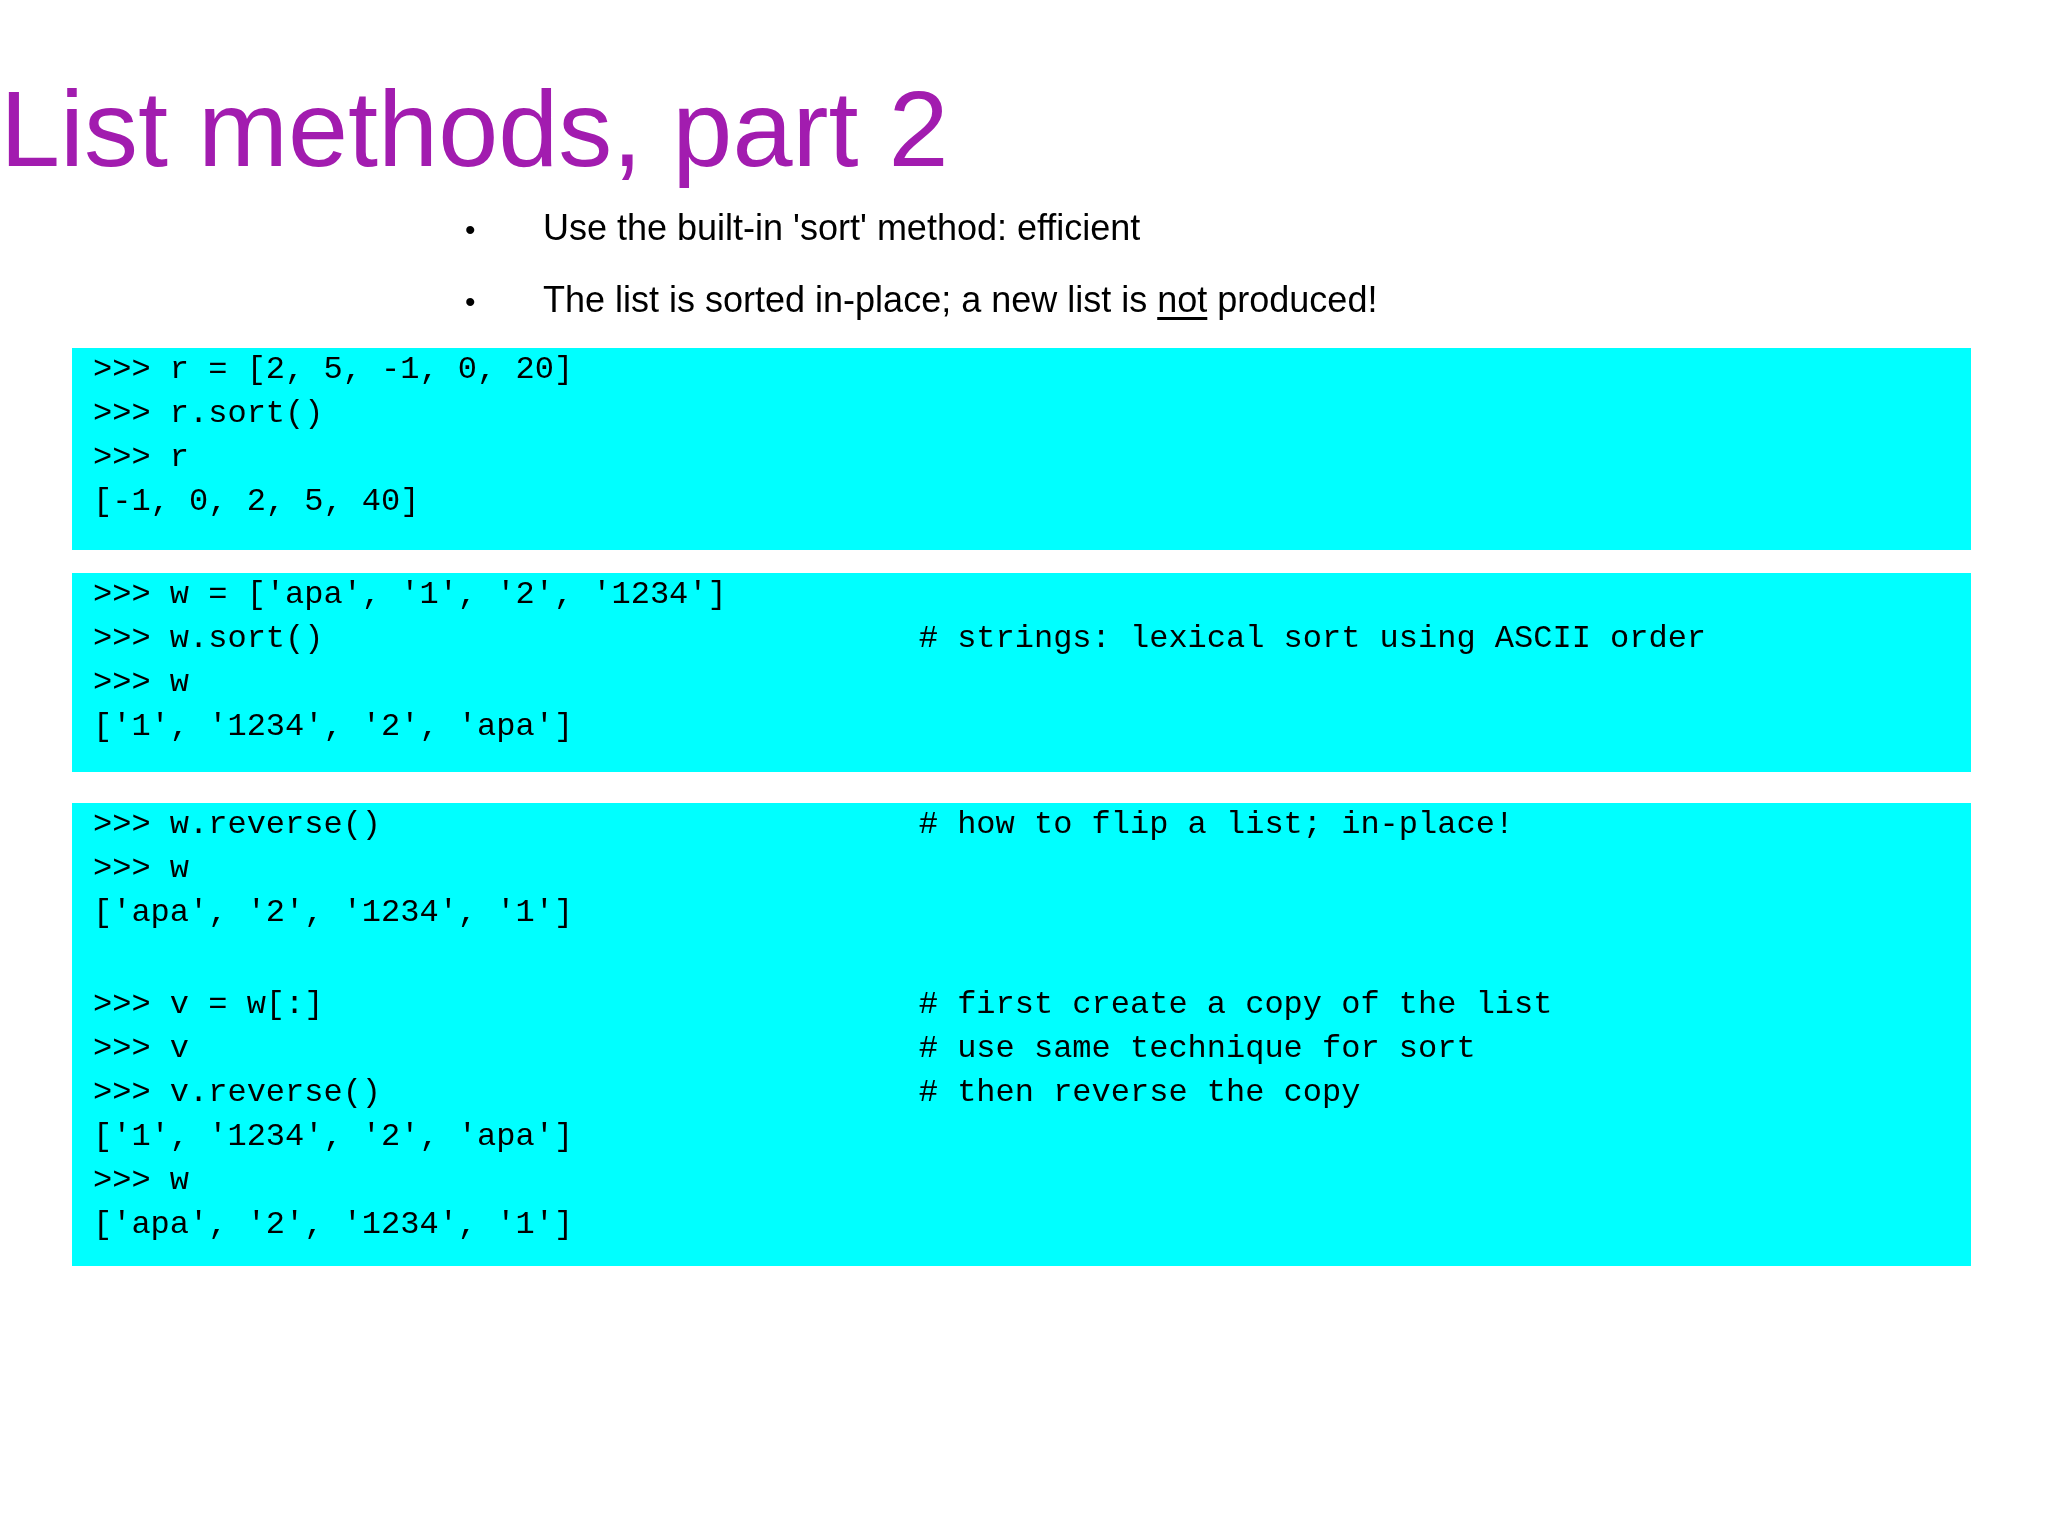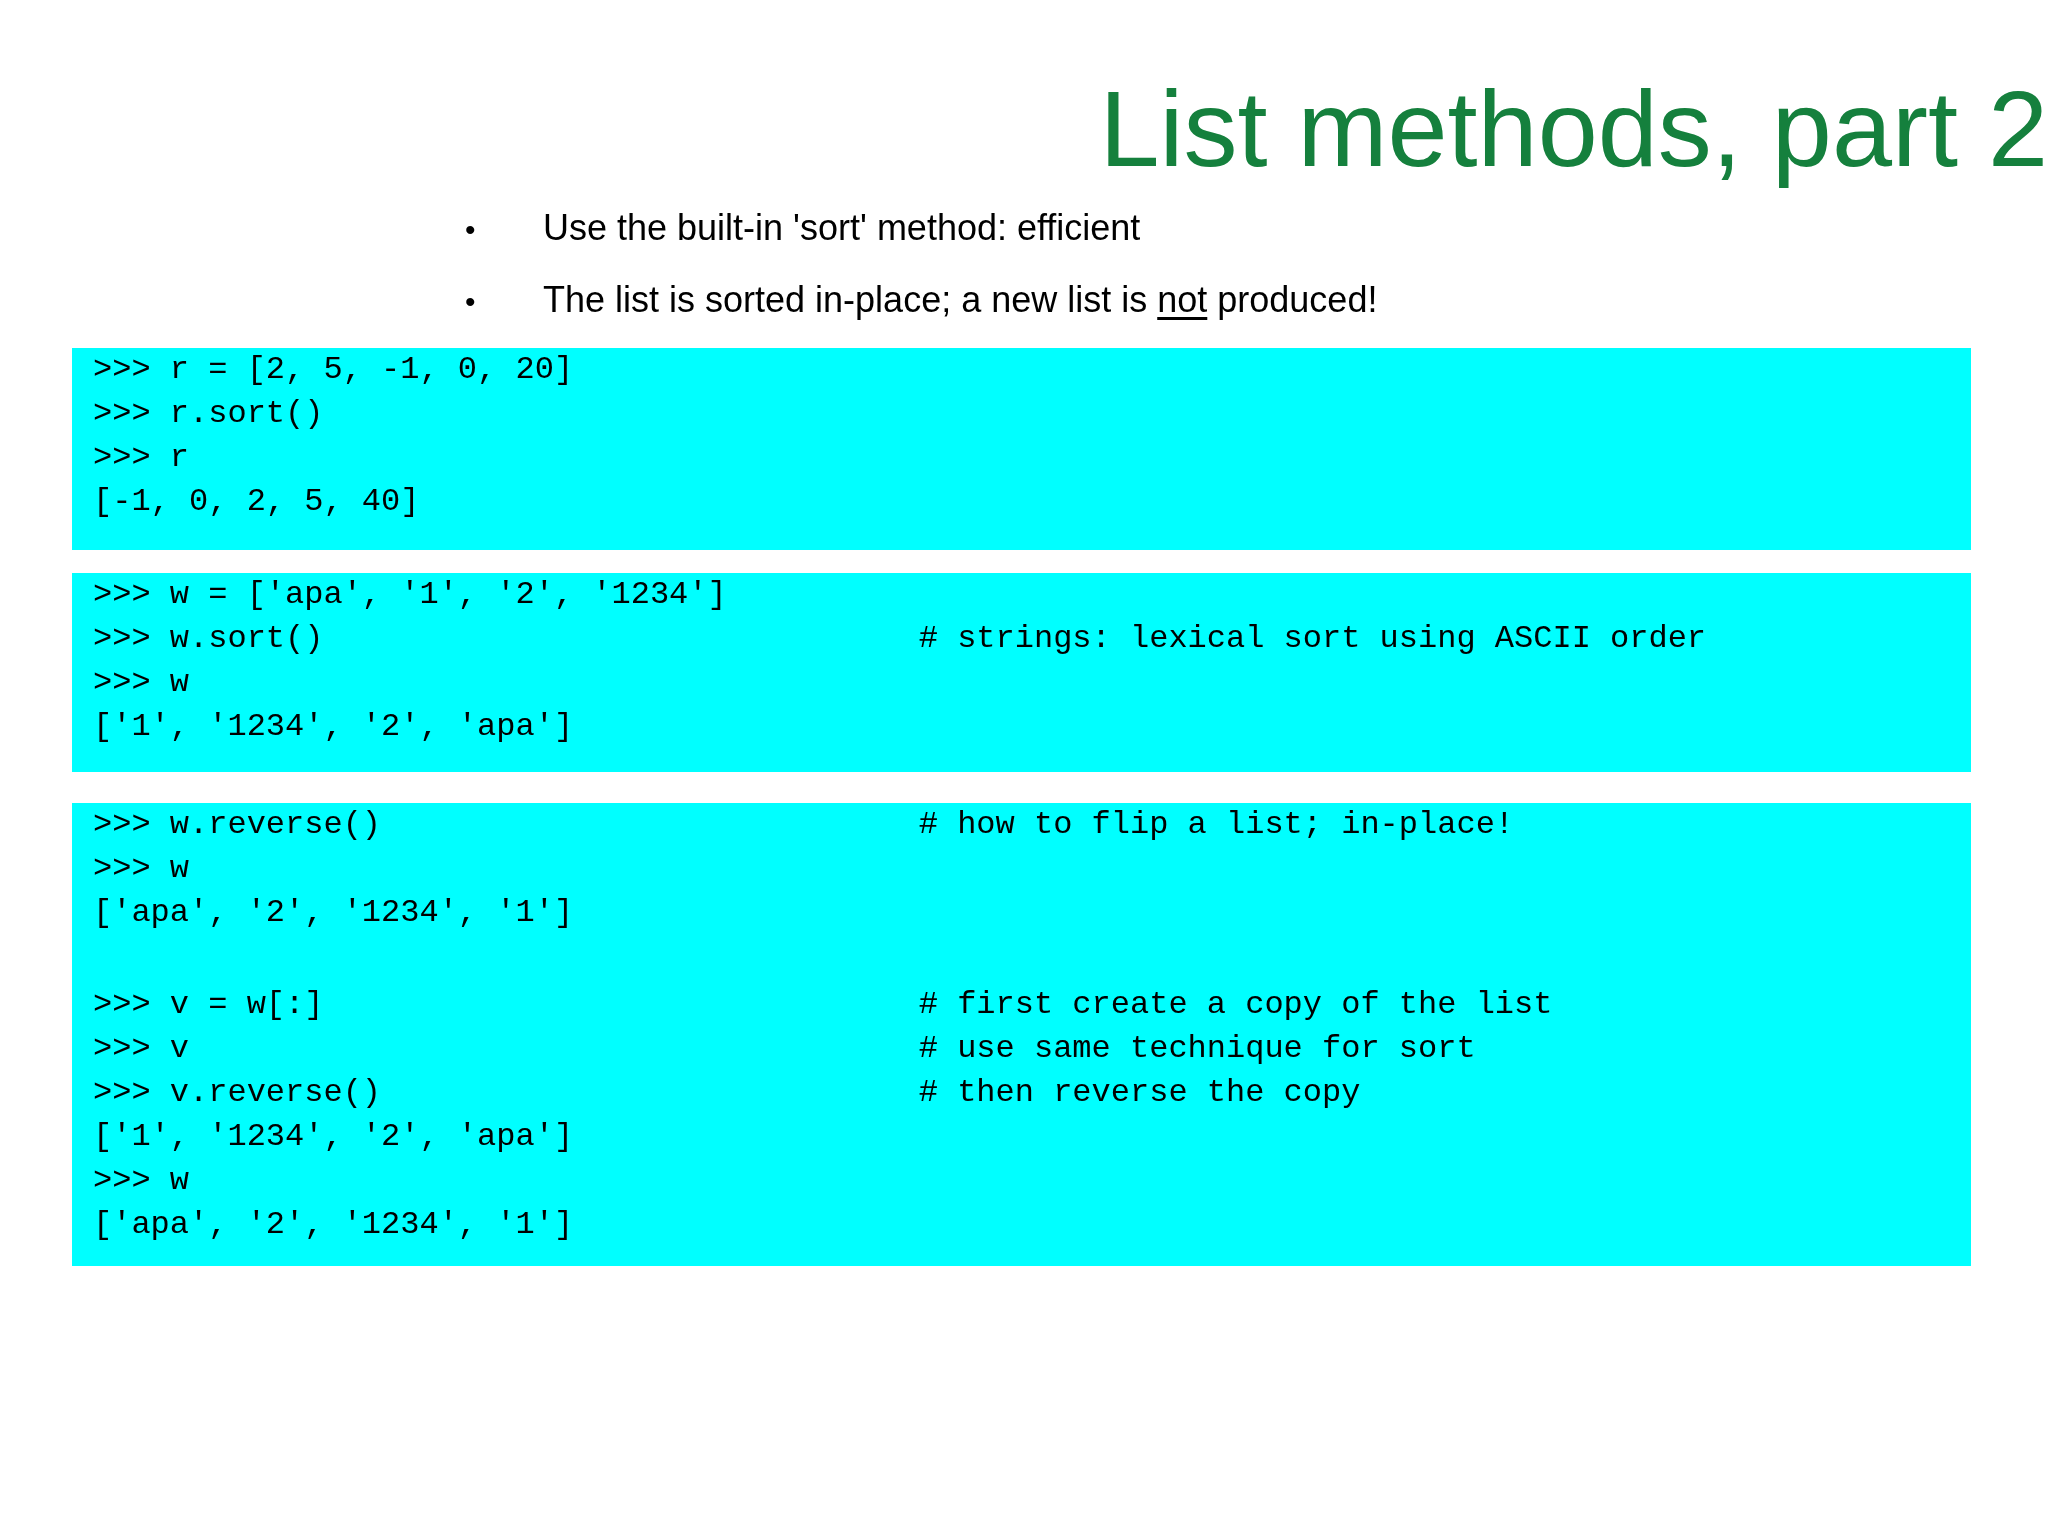--- a/index.html
+++ b/index.html
@@ -11,25 +11,25 @@
     background: #ffffff;
     overflow: hidden;
     font-family: "Liberation Sans", sans-serif;
     color: #000000;
   }
   .title {
     position: absolute;
     top: 70px;
     left: 0;
     width: 100%;
-    text-align: right;
+    text-align: left;
     font-size: 108px;
     line-height: 1.1;
     font-weight: 400;
-    color: #15803d;
+    color: #a21caf;
     white-space: nowrap;
   }
   .bullet {
     position: absolute;
     left: 465px;
     display: flex;
     align-items: baseline;
     font-size: 36px;
     line-height: 44px;
     white-space: nowrap;

